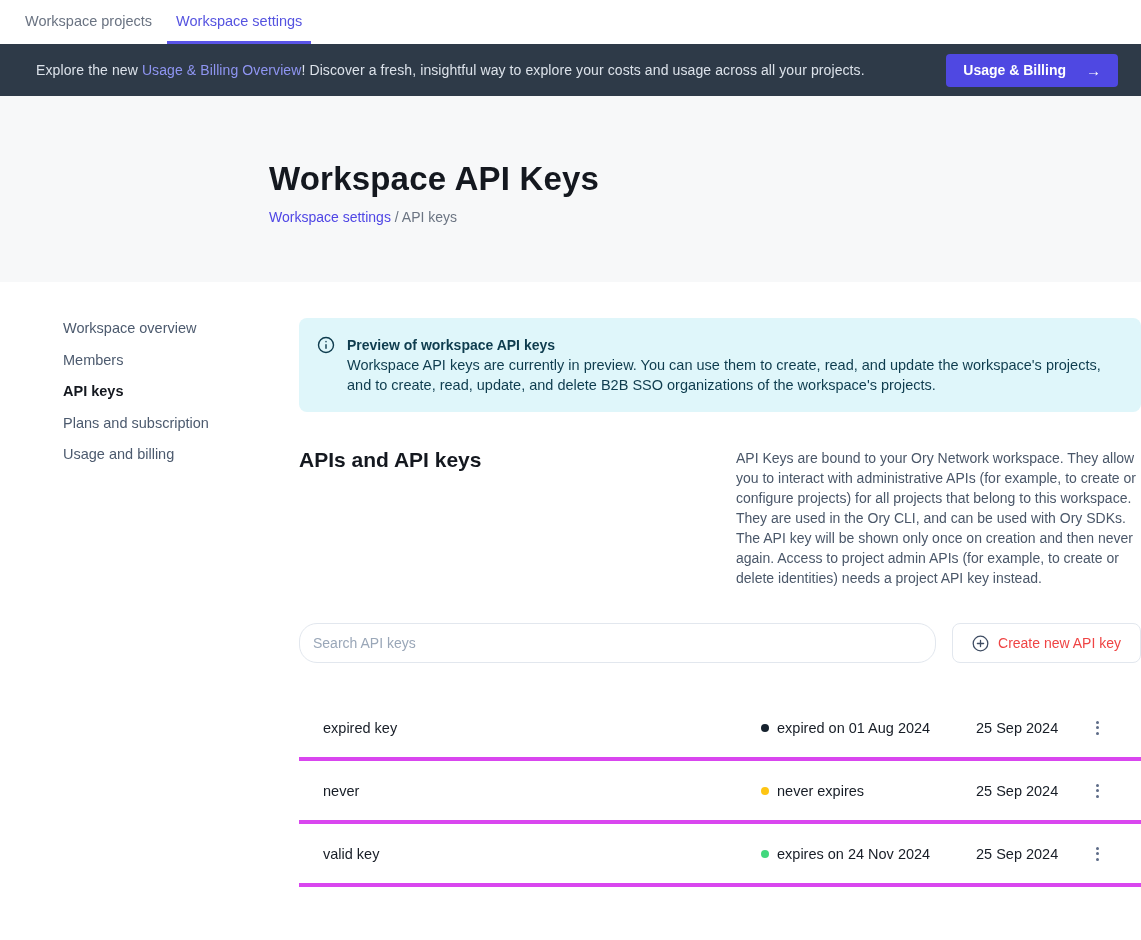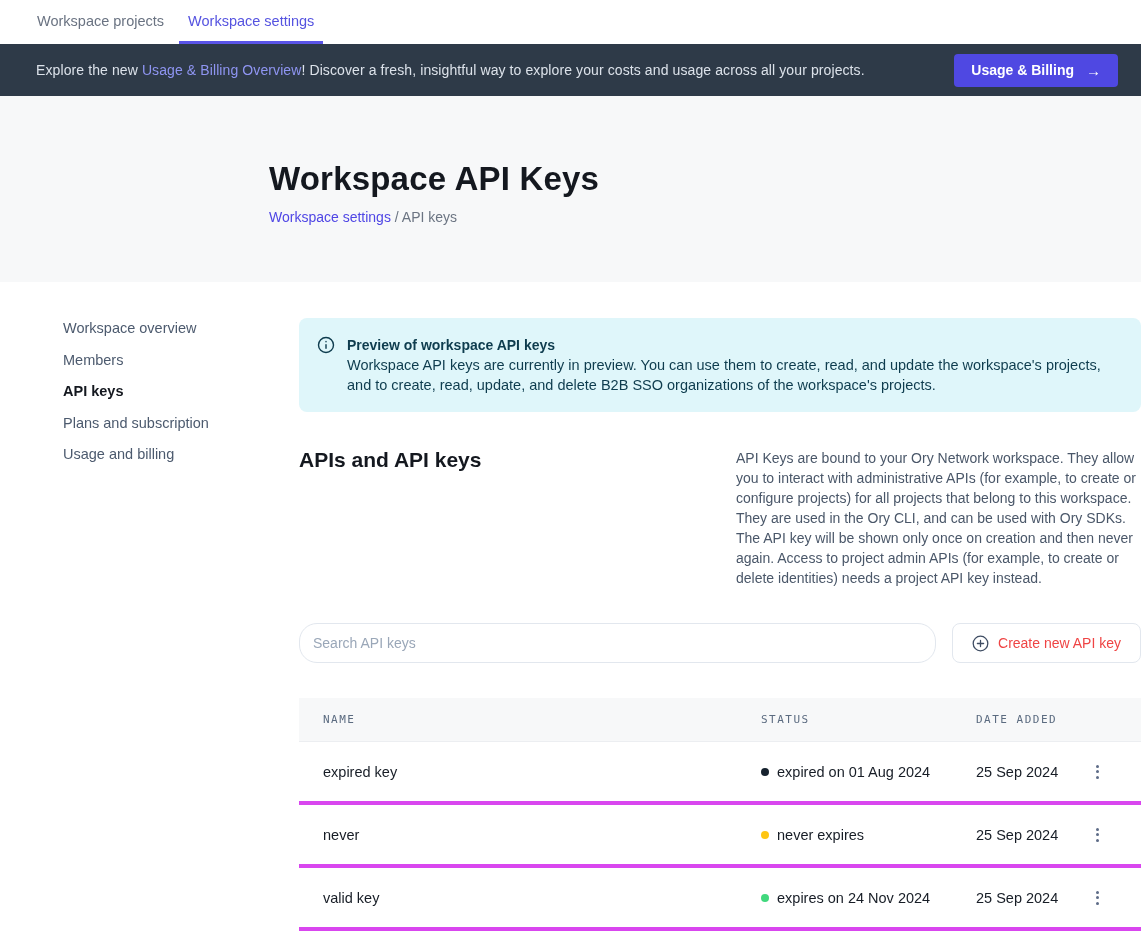--- a/index.html
+++ b/index.html
@@ -1,33 +1,33 @@
 <!DOCTYPE html>
 <html><head>
 <meta charset="utf-8">
 <style>
   * { margin:0; padding:0; box-sizing:border-box; }
   html,body { width:1141px; height:940px; background:#ffffff;
     font-family:"Liberation Sans", sans-serif; color:#171d26; overflow:hidden; }
 
   
   .topnav { height:44px; background:#ffffff; display:flex; align-items:stretch;
-    padding-left:28px; gap:6px; }
+    padding-left:16px; gap:6px; }
   .topnav .tab { display:flex; align-items:center; padding:0 9px; font-size:14.5px;
     color:#6a7382; cursor:pointer; border-bottom:3px solid transparent; }
   .topnav .tab.active { color:#5553e0; font-weight:500; border-bottom-color:#5a54e8; }
 
   
   .banner { height:52px; background:#2e3a48; display:flex; align-items:center;
     padding:0 23px 0 36px; }
   .banner .msg { font-size:14px; color:#dce2ea; letter-spacing:.1px; }
   .banner .msg a { color:#8f95f2; text-decoration:none; cursor:pointer; }
   .banner-btn { margin-left:auto; background:#4f48e2; color:#ffffff; border:none;
     border-radius:4px; height:33px; padding:0 17px; font-size:14px; font-weight:600;
-    font-family:"Liberation Sans", sans-serif; display:flex; align-items:center; gap:12px;
+    font-family:"Liberation Sans", sans-serif; display:flex; align-items:center; gap:20px;
     cursor:pointer; }
   .banner-btn .arrow { font-size:15px; font-weight:400; }
 
   
   .pagehead { height:186px; background:#f7f8f9; padding:64px 0 0 269px; }
   .pagehead h1 { font-size:33px; font-weight:700; color:#14181f; letter-spacing:.2px; }
   .breadcrumb { margin-top:11px; font-size:14px; color:#6b7482; }
   .breadcrumb .crumb-link { color:#4f46e5; font-weight:500; cursor:pointer; }
 
   
@@ -136,26 +136,20 @@
             <circle cx="8.5" cy="8.5" r="7.3" stroke="#3f4d63" stroke-width="1.3"></circle>
             <path d="M8.5 5.4v6.2M5.4 8.5h6.2" stroke="#3f4d63" stroke-width="1.3" stroke-linecap="round"></path>
           </svg>
         </span>
         <span>Create new API key</span>
       </button>
     </div>
 
     <div class="table">
 
-      <div class="trow thead">
-        <div class="th">NAME</div>
-        <div class="th">STATUS</div>
-        <div class="th">DATE ADDED</div>
-        <div></div>
-      </div>
 
       <div class="trow tbody-row">
         <div class="cell-name">expired key</div>
         <div class="cell-status">
           <span class="dot" style="background-color: rgb(22, 34, 46);"></span>
           <span>expired on 01 Aug 2024</span>
         </div>
         <div class="cell-date">25 Sep 2024</div>
         <div class="kebab">
           <i></i>

